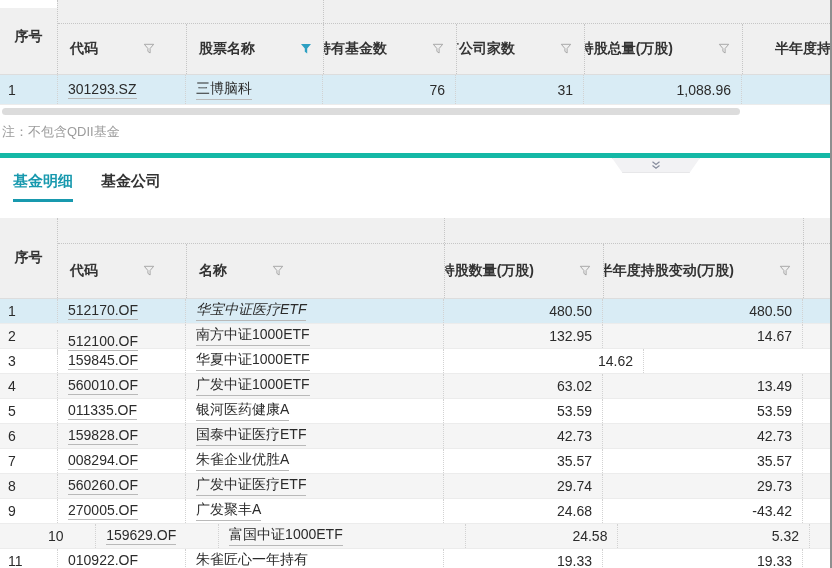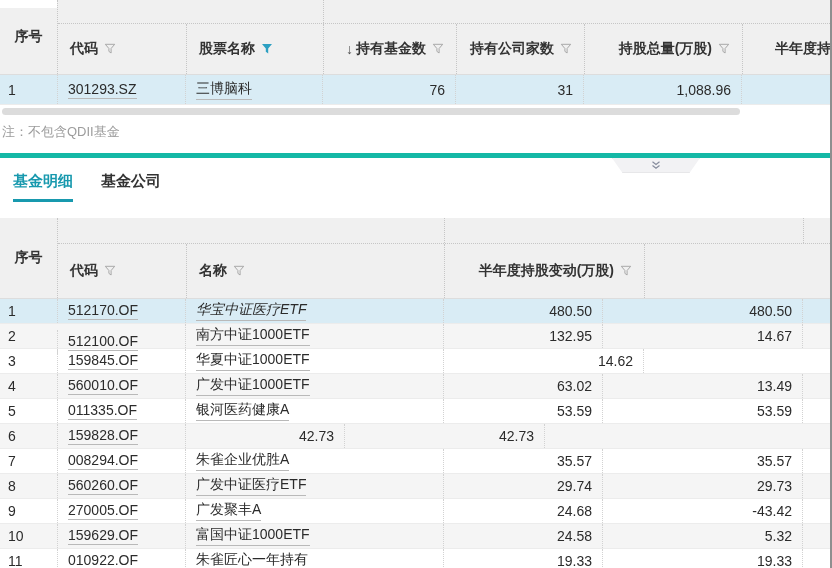--- a/index.html
+++ b/index.html
@@ -9,21 +9,21 @@
 
   
   .g-table { position:relative; width:100%; }
   .t-head { position:relative; background:#f0f0f0; border-bottom:1px solid #ddd; }
   .seq-cell { position:absolute; left:0; top:0; bottom:0; width:57px; display:flex; align-items:center; justify-content:center; font-weight:bold; color:#333; z-index:1; }
   .head-rows { margin-left:57px; border-left:1px dotted #c6c6c6; }
   .strip-row { display:flex; border-bottom:1px dotted #c6c6c6; }
   .strip-cell { border-left:1px dotted #c6c6c6; }
   .strip-cell:first-child { border-left:none; }
   .label-row { display:flex; }
-  .th-label { display:flex; align-items:center; padding:0 12px; font-weight:bold; color:#333; white-space:nowrap; overflow:hidden; border-left:1px dotted #c6c6c6; }
+  .th-label { display:flex; align-items:center; padding:0 12px; font-weight:bold; color:#333; white-space:nowrap; overflow:hidden; border-left:1px dotted #c6c6c6;gap:39px; }
   .th-label:first-child { border-left:none; }
   .th-label.right { justify-content:flex-end; }
   .th-label.pad-cut { padding-left:32px; }
   .sort-arrow { color:#555; margin-right:3px; font-weight:bold; }
   .funnel { display:inline-flex; margin-left:6px; flex:none; }
   .t-row { display:flex; align-items:center; border-bottom:1px solid #ececec; background:#fff; }
   .t-row.alt { background:#f5f5f5; }
   .t-row.hl { background:var(--hl,#d9ecf5); }
   .td { padding:0 10px; white-space:nowrap; overflow:hidden; height:100%; display:flex; align-items:center; border-left:1px dotted #d2d2d2; }
   .td.seq { border-left:none; padding-left:8px; }
@@ -164,20 +164,28 @@
               </span>
             </div>
             <div class="th-label" style="width: 258px;">
               <span>名称</span>
               <span class="funnel">
                 <svg width="12" height="12" viewBox="0 0 12 12">
                   <path d="M1.3 1.3 H10.7 L7.1 5.5 V10 L4.9 8.4 V5.5 Z" fill="none" stroke="#a8a8a8" stroke-width="1"></path>
                 </svg>
               </span>
             </div>
+            <div class="th-label right" style="width: 159px;">
+              <span>持股数量(万股)</span>
+              <span class="funnel">
+                <svg width="12" height="12" viewBox="0 0 12 12">
+                  <path d="M1.3 1.3 H10.7 L7.1 5.5 V10 L4.9 8.4 V5.5 Z" fill="none" stroke="#a8a8a8" stroke-width="1"></path>
+                </svg>
+              </span>
+            </div>
             <div class="th-label right" style="width: 200px;">
               <span>半年度持股变动(万股)</span>
               <span class="funnel">
                 <svg width="12" height="12" viewBox="0 0 12 12">
                   <path d="M1.3 1.3 H10.7 L7.1 5.5 V10 L4.9 8.4 V5.5 Z" fill="none" stroke="#a8a8a8" stroke-width="1"></path>
                 </svg>
               </span>
             </div>
             <div class="th-label" style="flex: 1 1 0%;">
               <span></span>
@@ -242,20 +250,23 @@
         </div>
         <div class="td right" style="width: 159px;">53.59</div>
         <div class="td right" style="width: 200px;">53.59</div>
         <div class="td" style="flex: 1 1 0%;"></div>
       </div>
       <div class="t-row alt" style="height: 25px;">
         <div class="td seq" style="width: 57px;">6</div>
         <div class="td" style="width: 128px;">
           <span class="lnk">159828.OF</span>
         </div>
+        <div class="td" style="width: 258px;">
+          <span class="lnk">国泰中证医疗ETF</span>
+        </div>
         <div class="td right" style="width: 159px;">42.73</div>
         <div class="td right" style="width: 200px;">42.73</div>
         <div class="td" style="flex: 1 1 0%;"></div>
       </div>
       <div class="t-row" style="height: 25px;">
         <div class="td seq" style="width: 57px;">7</div>
         <div class="td" style="width: 128px;">
           <span class="lnk">008294.OF</span>
         </div>
         <div class="td" style="width: 258px;">
@@ -282,21 +293,21 @@
         <div class="td" style="width: 128px;">
           <span class="lnk">270005.OF</span>
         </div>
         <div class="td" style="width: 258px;">
           <span class="lnk">广发聚丰A</span>
         </div>
         <div class="td right" style="width: 159px;">24.68</div>
         <div class="td right" style="width: 200px;">-43.42</div>
         <div class="td" style="flex: 1 1 0%;"></div>
       </div>
-      <div class="t-row alt" style="height: 25px;">
+      <div class="t-row alt" style="height: 25px; padding-left: 40px;">
         <div class="td seq" style="width: 57px;">10</div>
         <div class="td" style="width: 128px;">
           <span class="lnk">159629.OF</span>
         </div>
         <div class="td" style="width: 258px;">
           <span class="lnk">富国中证1000ETF</span>
         </div>
         <div class="td right" style="width: 159px;">24.58</div>
         <div class="td right" style="width: 200px;">5.32</div>
         <div class="td" style="flex: 1 1 0%;"></div>

